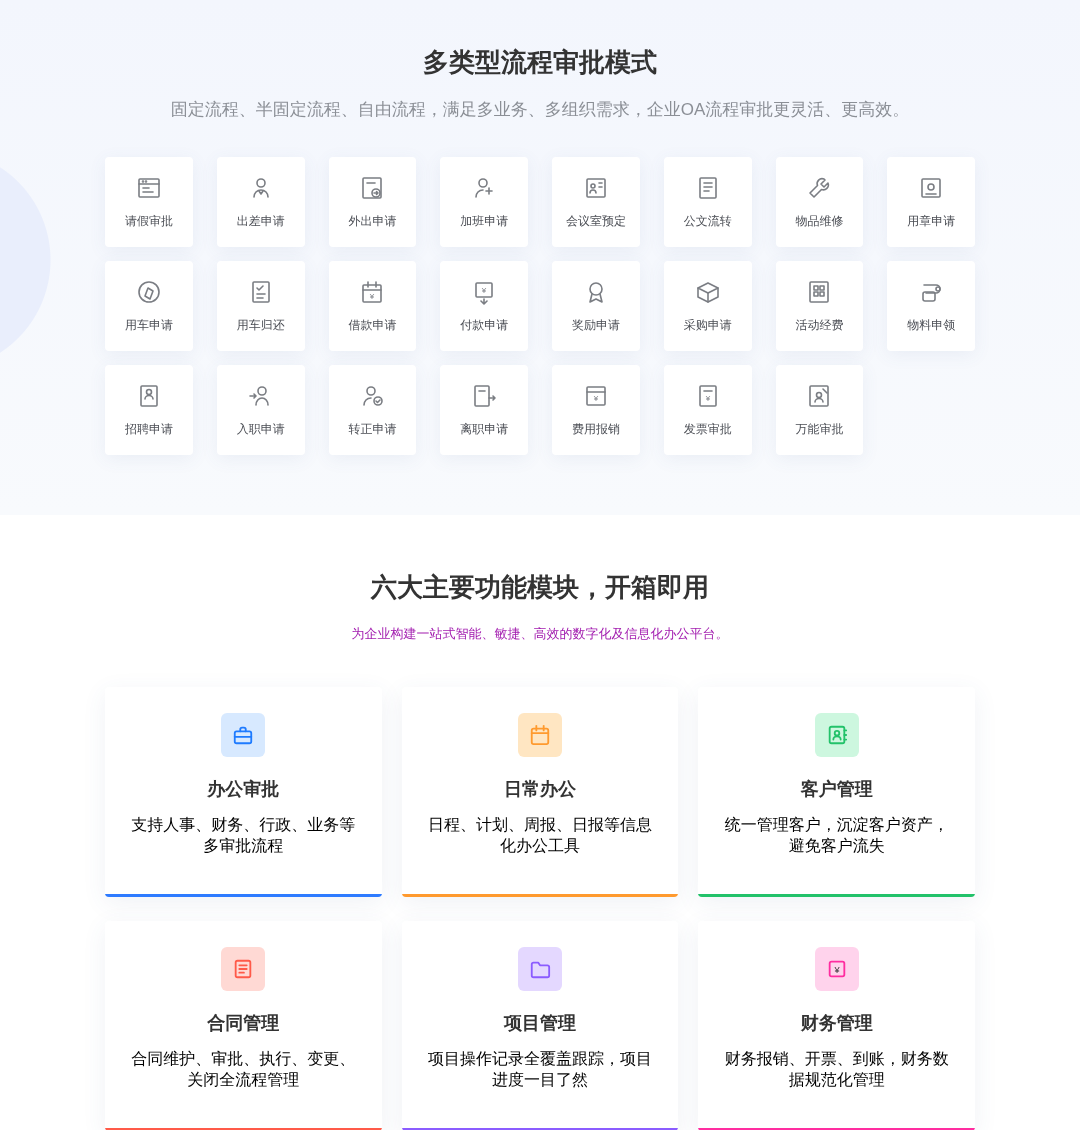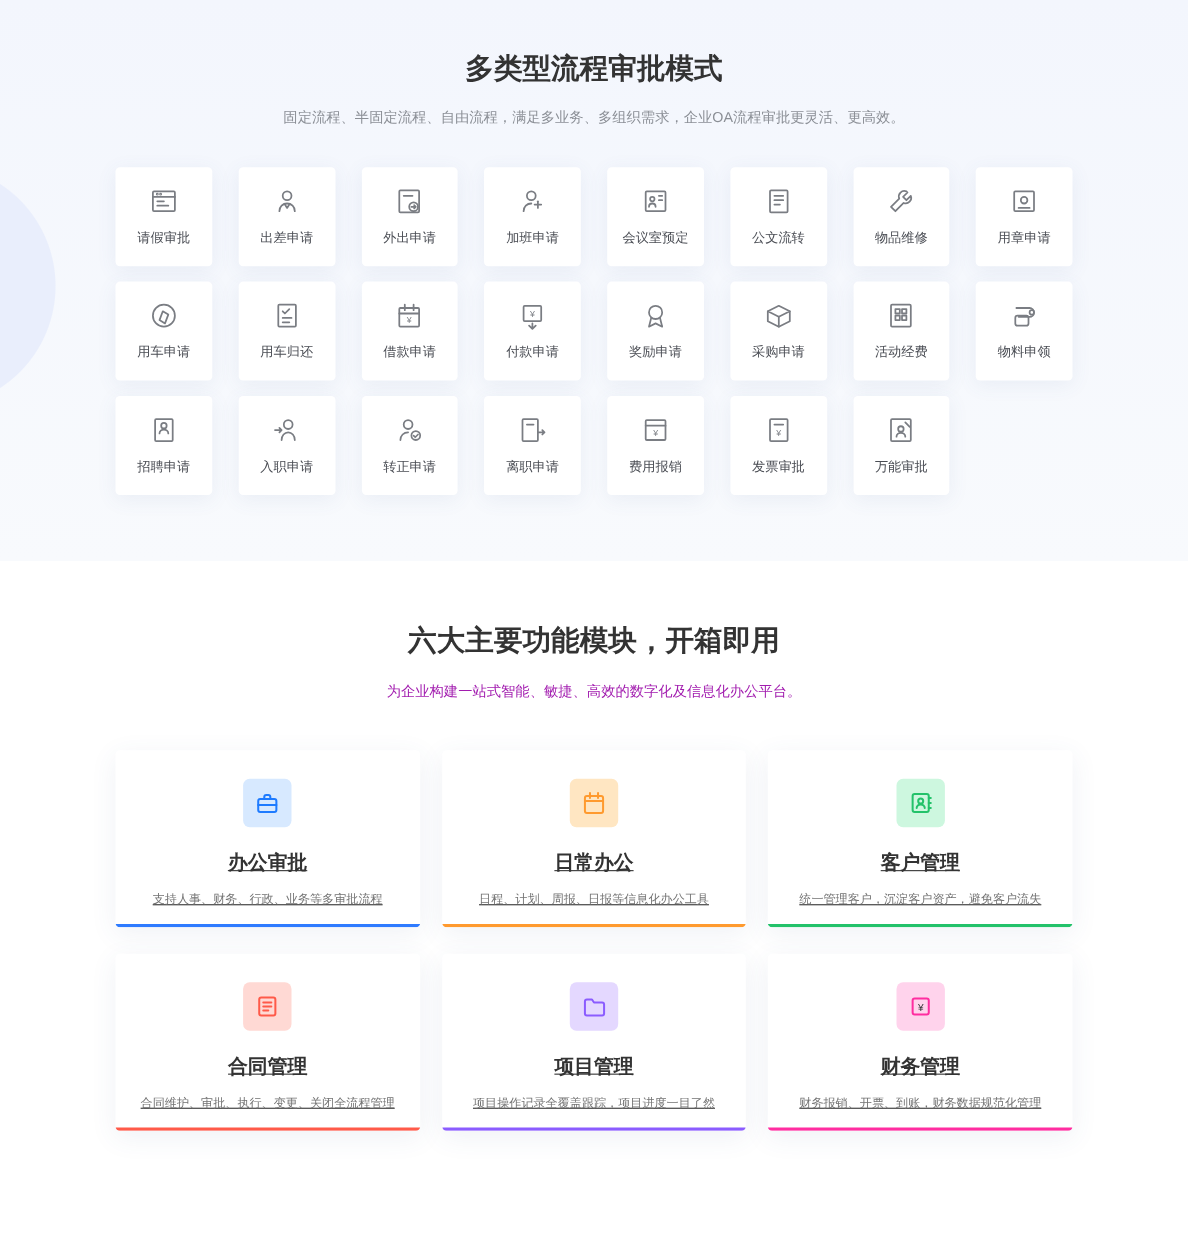--- a/index.html
+++ b/index.html
@@ -12,21 +12,21 @@
 
 
 .sec1 {
   background:
     radial-gradient(circle at -60px 260px, #e9eefc 0 110px, transparent 111px),
     linear-gradient(#f3f6fd,#f8fafd);
   padding: 45px 2px 60px;
   text-align: center;
 }
 .sec1-title { font-size: 26px; font-weight: 600; color: #333; }
-.sec1-sub   { margin-top: 18px; font-size: 13px; color: #8b8f96; text-align: center; }
+.sec1-sub   { margin-top: 18px; font-size: 17px; color: #8b8f96; text-align: center; }
 
 .approval-grid {
   margin: 36px auto 0;
   width: 870px;
   display: grid;
   grid-template-columns: repeat(8, 1fr);
   gap: 14px 24px;
 }
 .ap-card {
   background: #fff;
@@ -57,24 +57,23 @@
   margin: 44px auto 0;
   width: 870px;
   display:grid;
   grid-template-columns: repeat(3,1fr);
   gap: 24px 20px;
 }
 .mod-card {
   background:#fff;
   border-radius:4px;
   box-shadow: 0 6px 24px rgba(70,90,140,.08);
-  padding: 26px 20px 18px;
+  padding: 26px 20px 40px;
   position: relative;
   overflow:hidden;
-  text-decoration:underline;
 }
 .mod-card::after {
   content:"";
   position:absolute;
   left:0; right:0; bottom:0;
   height:3px;
 }
 .mod-card[data-accent="blue"]::after   { background:#2e7bff; }
 .mod-card[data-accent="orange"]::after { background:#ff9a2e; }
 .mod-card[data-accent="green"]::after  { background:#23c26a; }
@@ -96,21 +95,21 @@
 .mod-card[data-accent="magenta"] .mod-ico { background:#ffd3ec; }
 .mod-card[data-accent="blue"]   .mod-ico svg { stroke:#1e7bff; }
 .mod-card[data-accent="orange"] .mod-ico svg { stroke:#ff9a2e; }
 .mod-card[data-accent="green"]  .mod-ico svg { stroke:#23c26a; }
 .mod-card[data-accent="red"]    .mod-ico svg { stroke:#ff5a49; }
 .mod-card[data-accent="purple"] .mod-ico svg { stroke:#8b5cff; }
 .mod-card[data-accent="magenta"].mod-ico svg,
 .mod-card[data-accent="magenta"] .mod-ico svg { stroke:#ff2da0; }
 
 .mod-title { margin-top:20px; font-size:18px; font-weight:600; }
-.mod-desc  { margin-top:14px; font-size:11px; color:#737373; }
+.mod-desc  { margin-top:14px; font-size:16px; color:#000000; }
 </style>
 </head>
 <body>
 
 <svg width="0" height="0" style="position:absolute">
   <defs>
     <g id="form-icon">
         <rect x="3" y="4" width="20" height="18" rx="1"></rect>
         <line x1="3" y1="9" x2="23" y2="9"></line>
         <circle cx="7" cy="6.5" r=".5"></circle>

